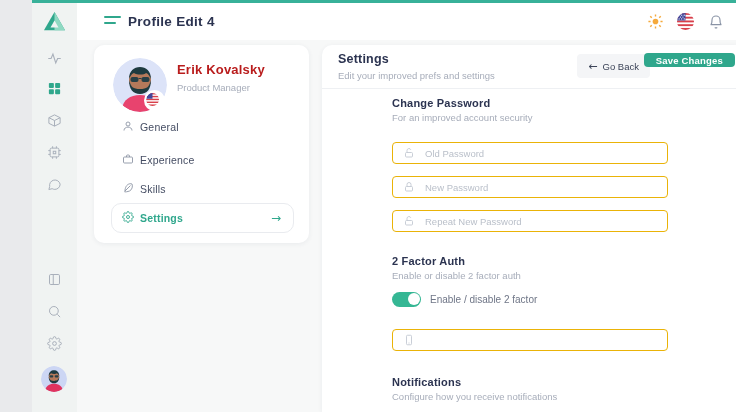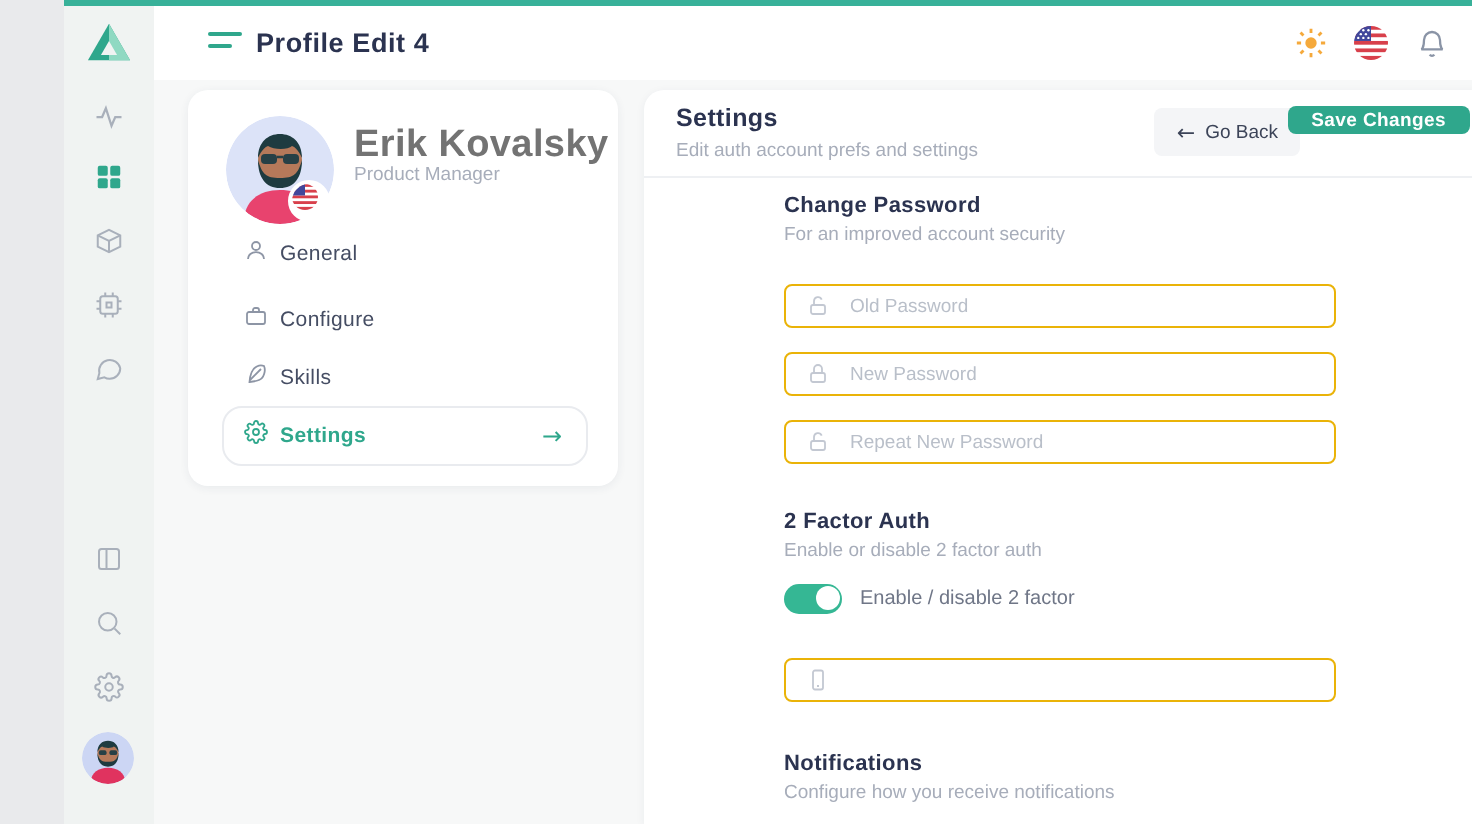--- a/index.html
+++ b/index.html
@@ -24,21 +24,21 @@
   .snav svg{stroke:#a9b0bb;}
   .snav.active svg{stroke:none;}
   .mini-avatar{position:absolute;left:9px;width:26px;height:26px;border-radius:50%;overflow:hidden;cursor:pointer;}
   
   .profile-card{position:absolute;left:62px;top:45px;width:215px;height:198px;background:#fff;
                 border-radius:10px;box-shadow:0 1px 5px rgba(40,50,80,.07);z-index:2;}
   .avatar-lg{position:absolute;left:19px;top:13px;width:54px;height:54px;}
   .avatar-lg .av{width:54px;height:54px;border-radius:50%;overflow:hidden;}
   .flag-badge{position:absolute;left:31px;top:32px;width:17px;height:17px;border-radius:50%;
               border:2px solid #fff;overflow:hidden;background:#fff;}
-  .p-name{position:absolute;left:83px;top:17px;font-size:19px;font-weight:bold;color:#737373;letter-spacing:.2px;}
+  .p-name{position:absolute;left:83px;top:17px;font-size:13px;font-weight:bold;color:#b91c1c;letter-spacing:.2px;}
   .p-role{position:absolute;left:83px;top:37px;font-size:9.5px;color:#a7adba;}
   .pmenu-row{position:absolute;left:0;width:215px;height:29px;display:flex;align-items:center;
              padding-left:28px;box-sizing:border-box;gap:6px;cursor:pointer;}
   .pmenu-row svg{stroke:#8d95a5;}
   .pmenu-label{font-size:10.5px;color:#454d63;letter-spacing:.2px;}
   .pmenu-active{position:absolute;left:17px;top:158px;width:183px;height:30px;border:1px solid #e9ebef;
                 border-radius:10px;display:flex;align-items:center;padding-left:10px;box-sizing:border-box;
                 gap:6px;cursor:pointer;background:#fff;}
   .pmenu-active svg{stroke:#2fa78c;}
   .pmenu-active .pmenu-label{color:#2fa78c;font-weight:bold;}
@@ -268,21 +268,21 @@
       </span>
       <span class="pmenu-label">General</span>
     </div>
     <div class="pmenu-row" style="top:100px">
       <span>
         <svg viewBox="0 0 24 24" width="12" height="12" fill="none" stroke-width="1.8">
             <rect x="3" y="8" width="18" height="12" rx="2"></rect>
             <path d="M9 8V6a2 2 0 0 1 2-2h2a2 2 0 0 1 2 2v2"></path>
           </svg>
       </span>
-      <span class="pmenu-label">Configure</span>
+      <span class="pmenu-label">Experience</span>
     </div>
     <div class="pmenu-row" style="top:129px">
       <span>
         <svg viewBox="0 0 24 24" width="12" height="12" fill="none" stroke-width="1.8">
             <path d="M20 4c-4.5-2-10.5 1-12.5 6.5C6 14 5.5 20 5.5 20s6-.5 9.5-2C20 16 22 8.5 20 4z"></path>
             <path d="M6 18 17 7"></path>
           </svg>
       </span>
       <span class="pmenu-label">Skills</span>
     </div>
@@ -294,21 +294,21 @@
           </svg>
       </span>
       <span class="pmenu-label">Settings</span>
       <span class="pmenu-arrow">→</span>
     </div>
   </div>
 
   <div class="panel">
     <div class="panel-head">
       <div class="panel-title">Settings</div>
-      <div class="panel-sub">Edit auth account prefs and settings</div>
+      <div class="panel-sub">Edit your improved prefs and settings</div>
       <button class="btn-back">
         <span class="arr">←</span>
         <span>Go Back</span>
       </button>
       <button class="btn-save">Save Changes</button>
     </div>
 
     <div class="sec-title" style="top:52px">Change Password</div>
     <div class="sec-sub" style="top:67px">For an improved account security</div>
 

